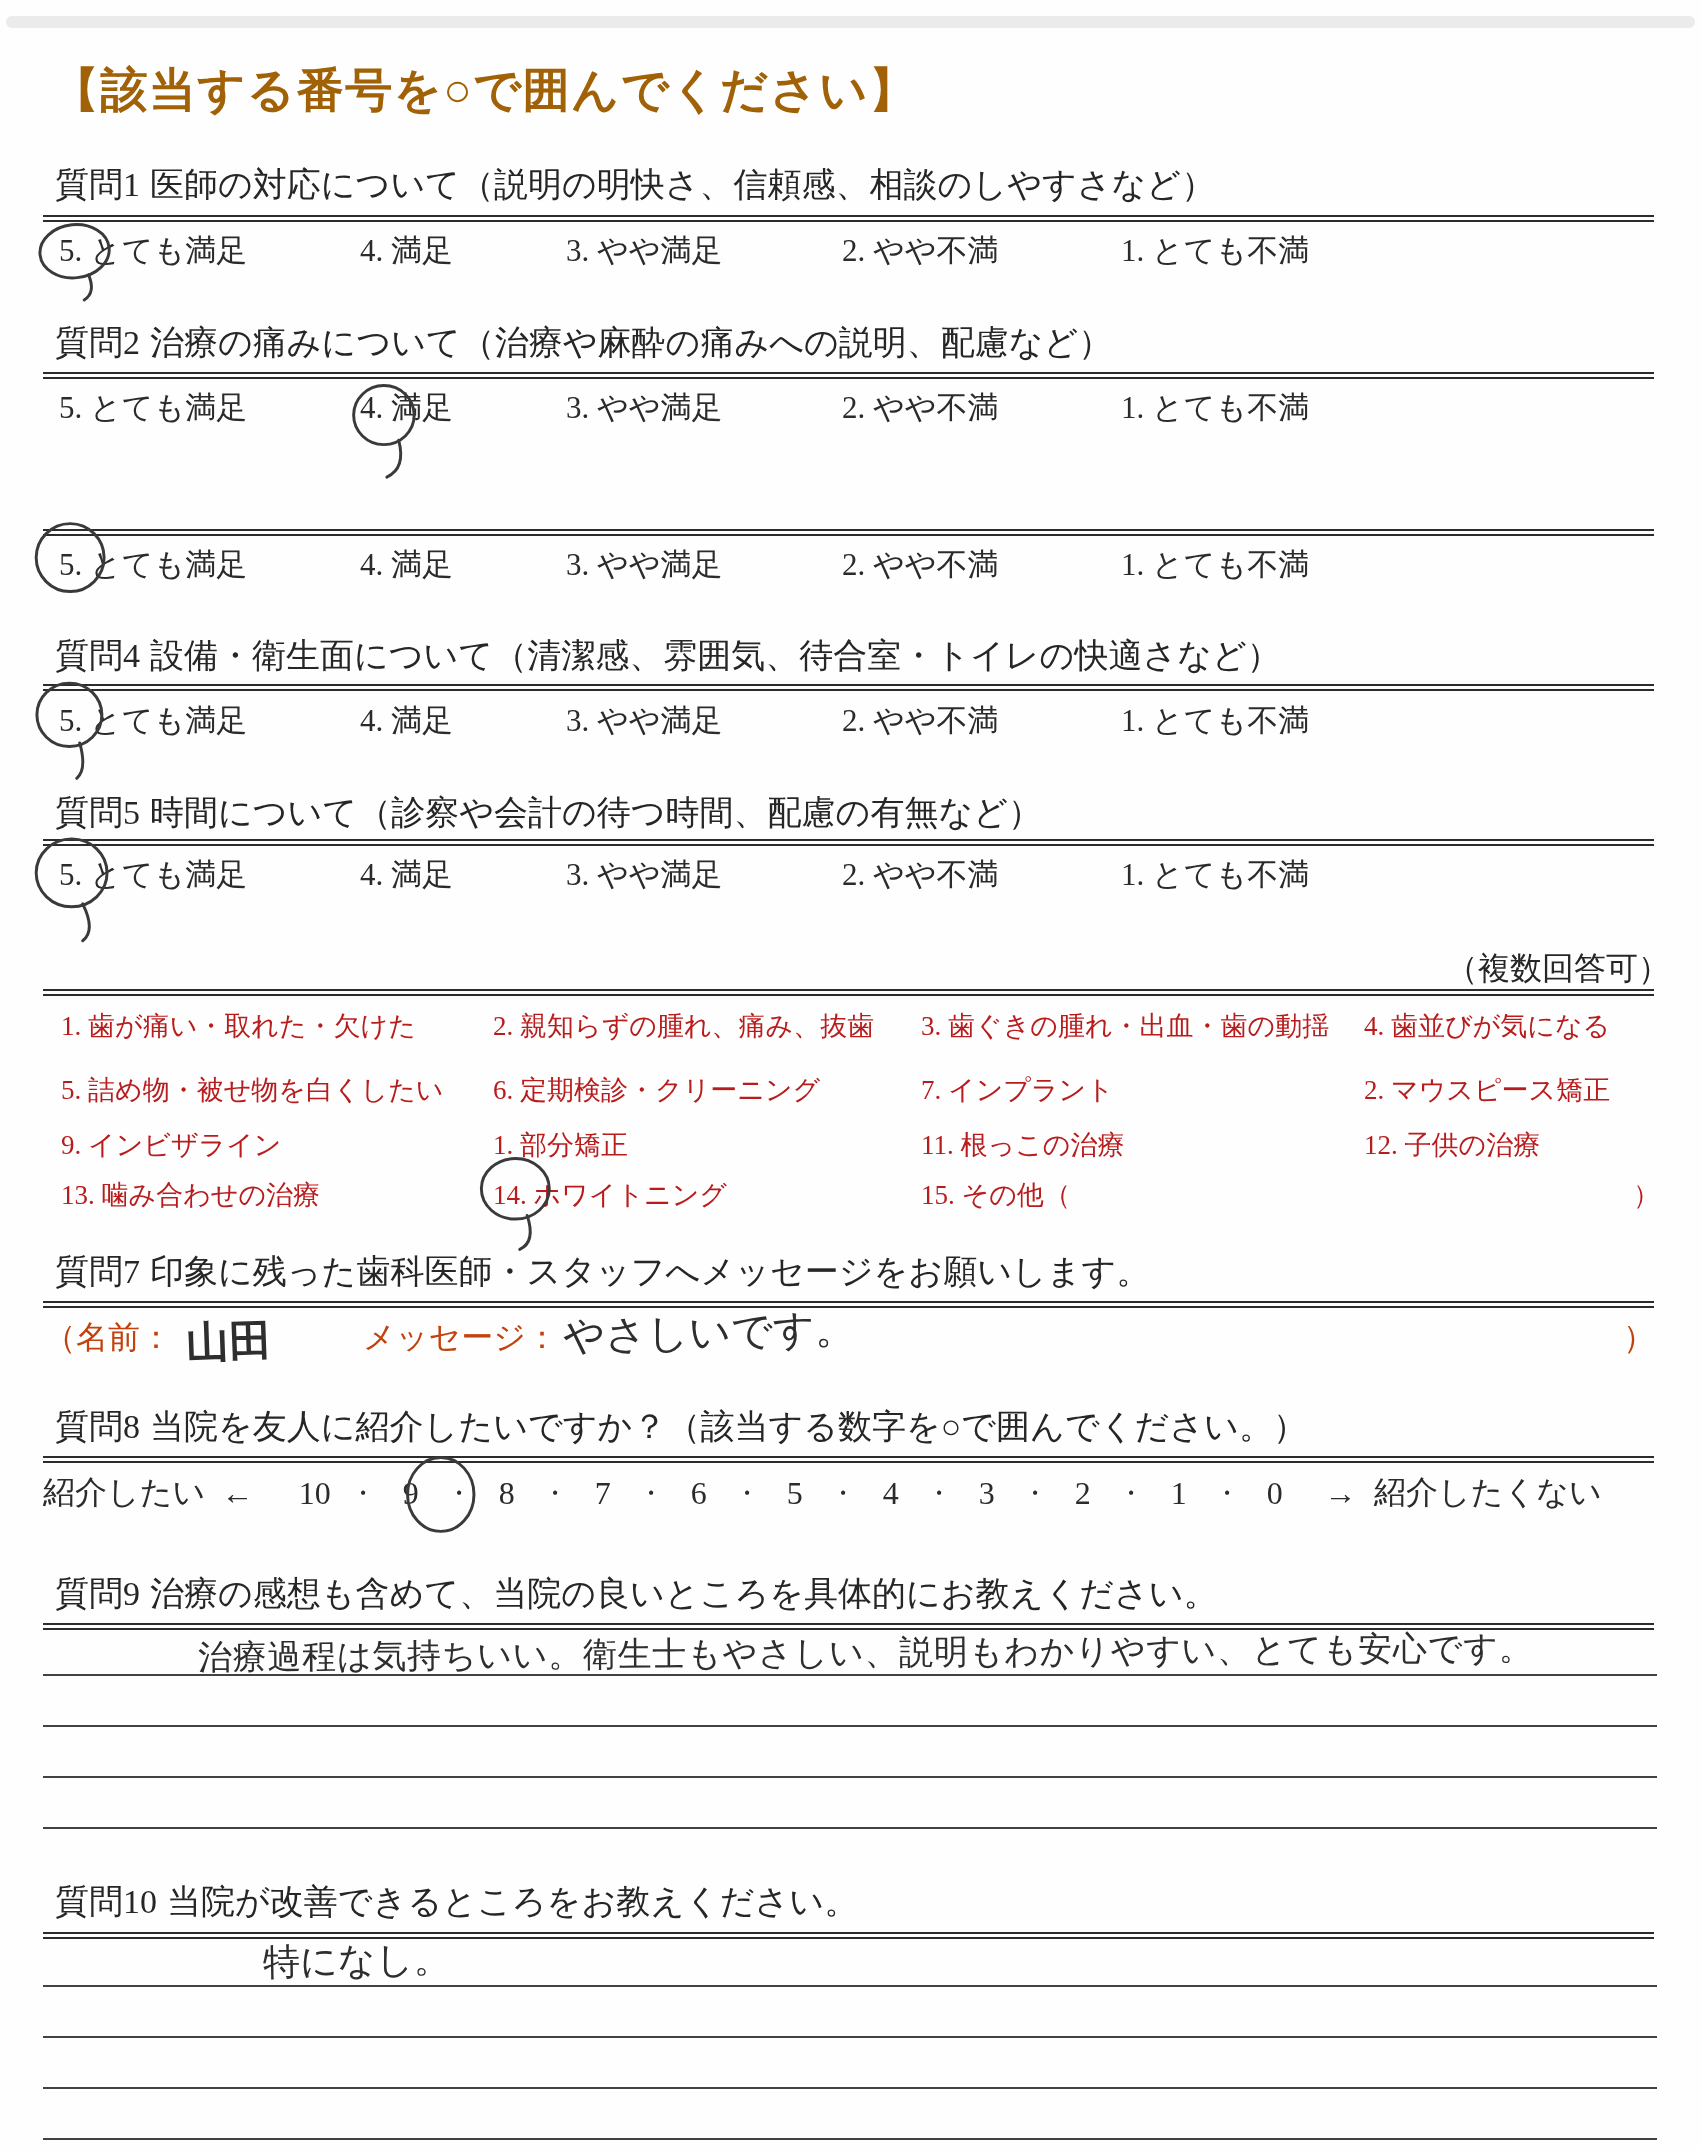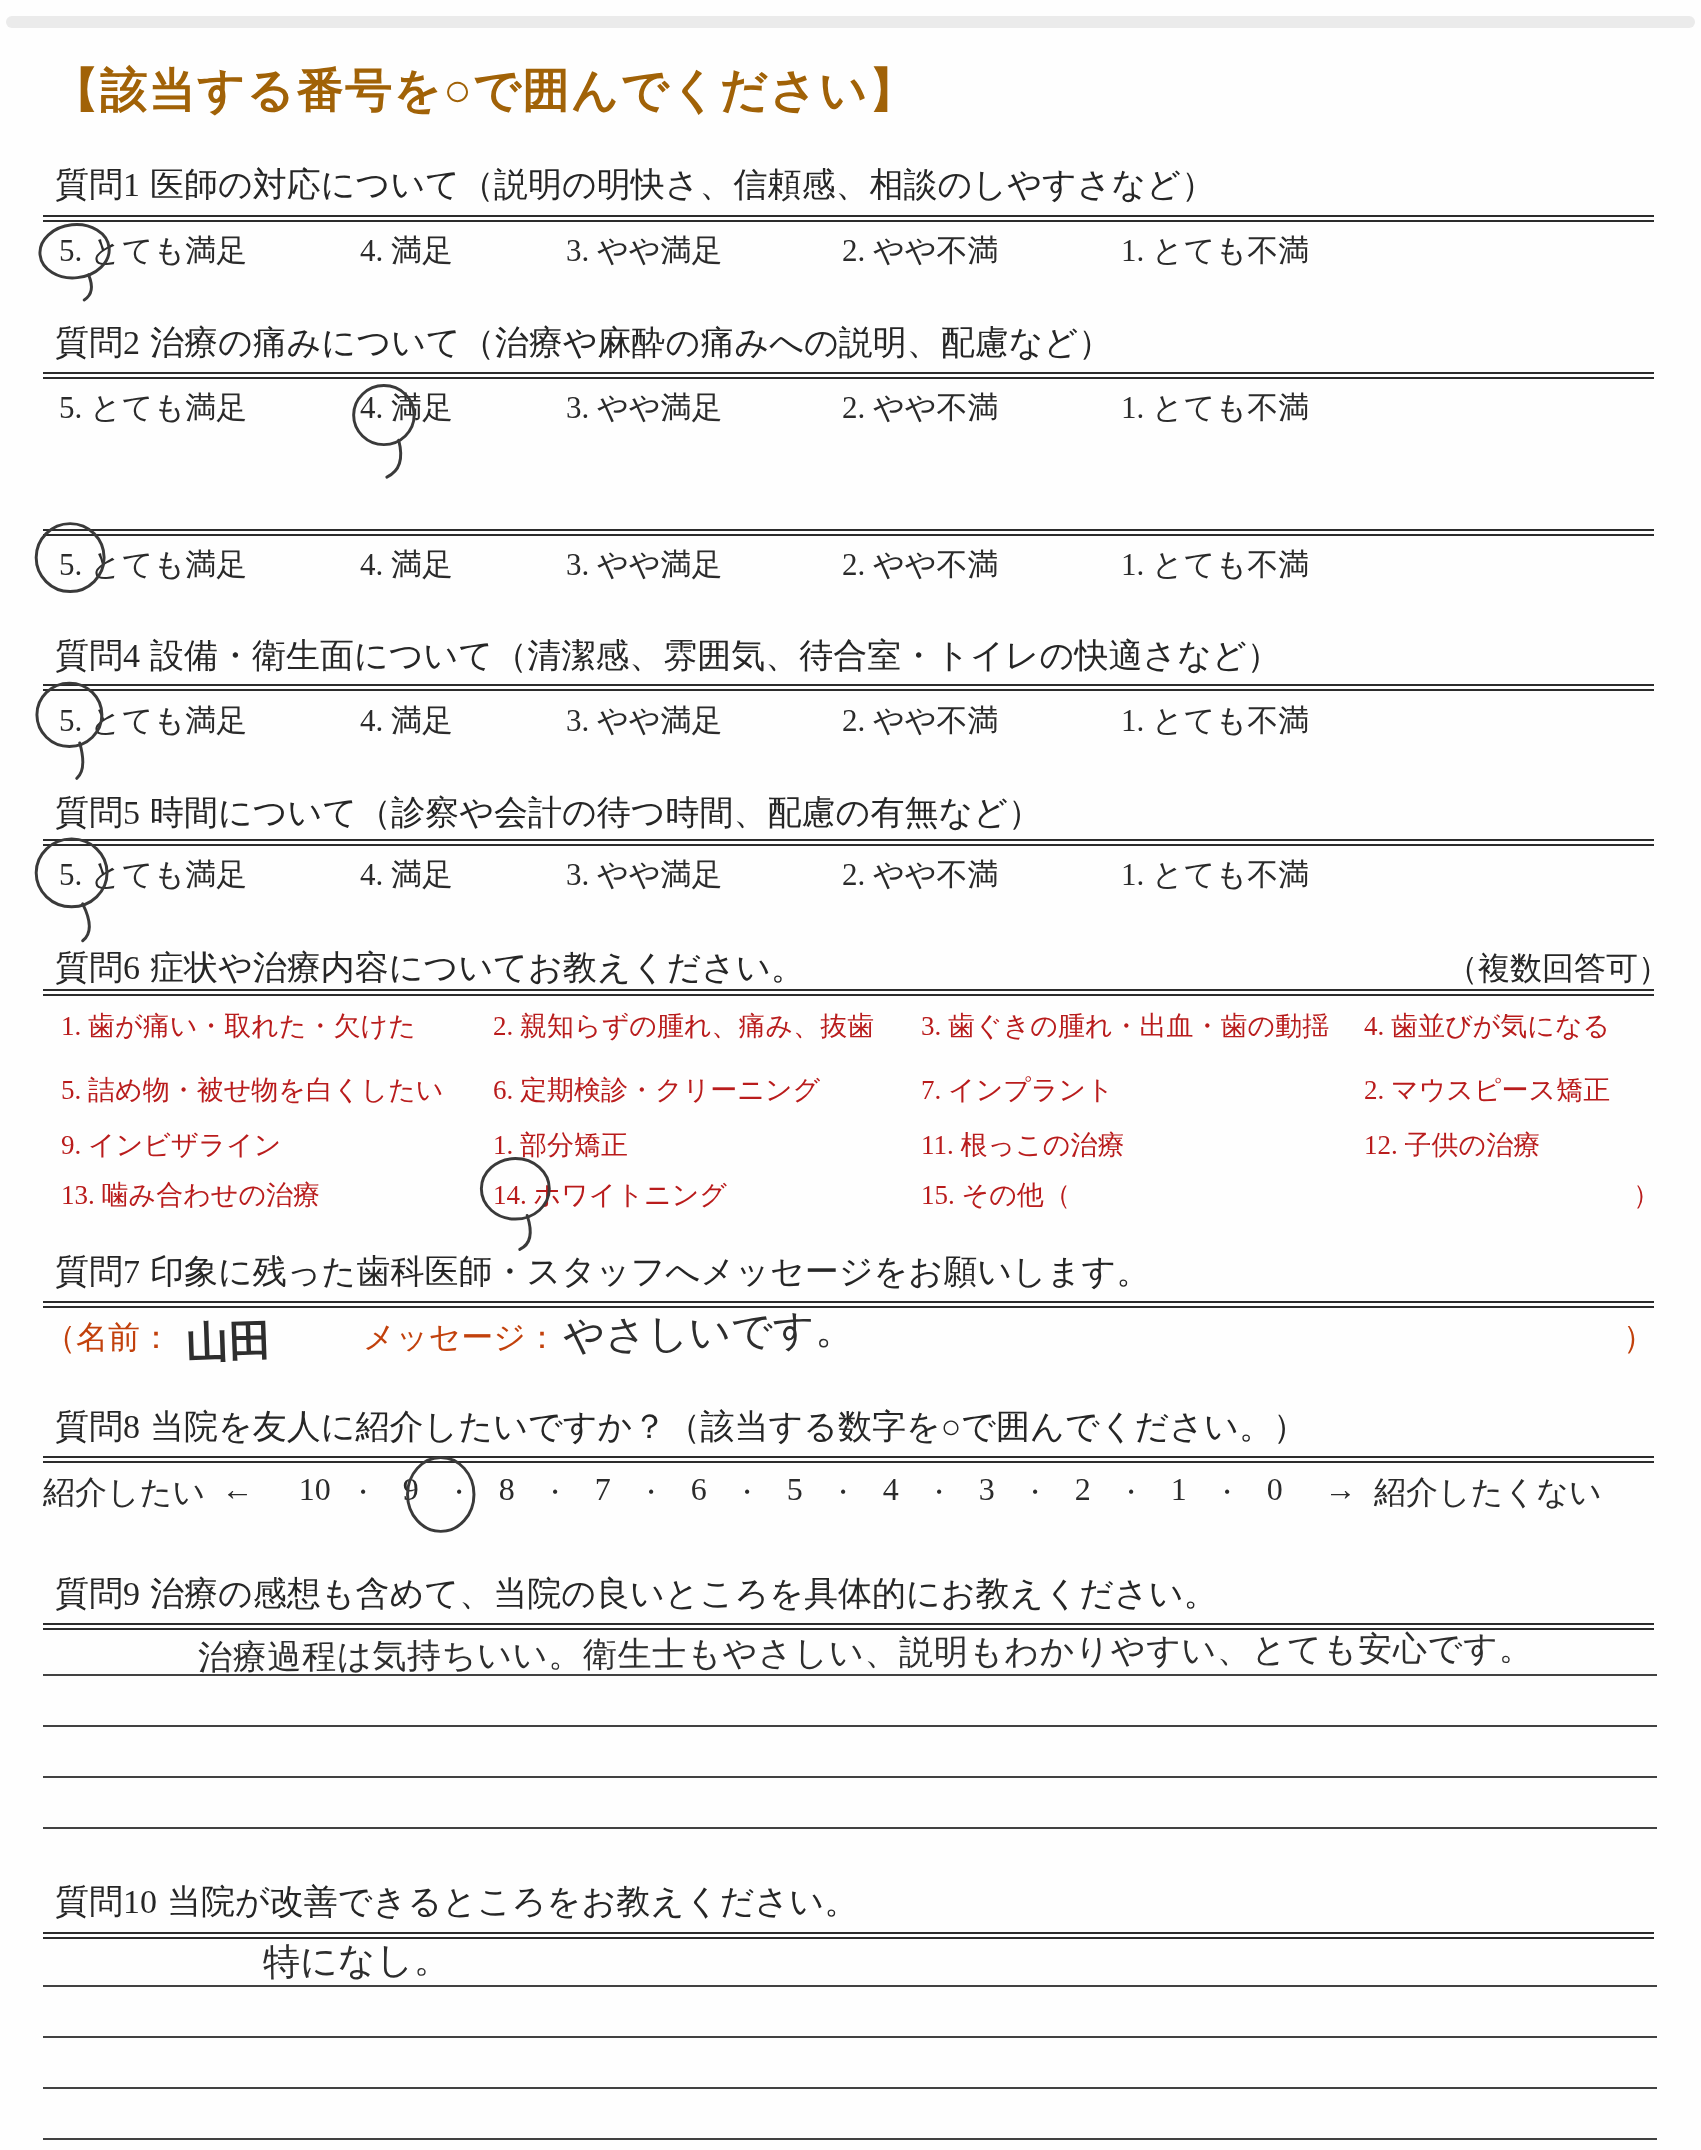--- a/index.html
+++ b/index.html
@@ -26,21 +26,21 @@
   .opt{position:absolute;font-size:31px;color:#2b2b2b;white-space:nowrap;}
   .q6opt{position:absolute;font-size:27px;color:#b91c1c;white-space:nowrap;}
   .q6note{position:absolute;font-size:32px;color:#262626;white-space:nowrap;}
   .formtext{position:absolute;font-size:32px;color:#c2410c;white-space:nowrap;}
   .hand{
     position:absolute;
     font-family:"DejaVu Sans","Liberation Sans",sans-serif;
     color:#2e2e2e;white-space:nowrap;
   }
   .ansline{position:absolute;left:43px;width:1614px;height:2.2px;background:#424242;}
-  .scale-row{position:absolute;left:43px;top:1471px;width:1614px;font-size:32px;color:#2b2b2b;display:flex;align-items:flex-start;}
+  .scale-row{position:absolute;left:43px;top:1471px;width:1614px;font-size:32px;color:#2b2b2b;display:flex;align-items:center;}
   .scale-row .num{display:inline-block;width:49px;text-align:center;}
   .scale-row .dot{display:inline-block;width:47px;text-align:center;font-size:26.6px;line-height:43px;}
   .scale-row .arrowL{margin-left:16px;margin-right:37px;}
   .scale-row .arrowR{margin-left:25px;margin-right:17.7px;}
   #circles{position:absolute;left:0;top:0;pointer-events:none;}
 </style>
 </head>
 <body>
 
 <div id="page">
@@ -93,24 +93,20 @@
     <span>質問5</span>
     <span class="qtitle">時間について（診察や会計の待つ時間、配慮の有無など）</span>
   </div>
   <div class="rule" style="top:839px"></div>
   <span class="opt" style="left:59px;top:854px">5. とても満足</span>
   <span class="opt" style="left:360px;top:854px">4. 満足</span>
   <span class="opt" style="left:566px;top:854px">3. やや満足</span>
   <span class="opt" style="left:842px;top:854px">2. やや不満</span>
   <span class="opt" style="left:1121px;top:854px">1. とても不満</span>
 
-  <div class="qhead" style="top:945px">
-    <span>質問6</span>
-    <span class="qtitle">症状や治療内容についてお教えください。</span>
-  </div>
   <span class="q6note" style="left:1446px;top:947px">（複数回答可）</span>
   <div class="rule" style="top:989px"></div>
   <span class="q6opt" style="left:61px;top:1008px">1. 歯が痛い・取れた・欠けた</span>
   <span class="q6opt" style="left:493px;top:1008px">2. 親知らずの腫れ、痛み、抜歯</span>
   <span class="q6opt" style="left:921px;top:1008px">3. 歯ぐきの腫れ・出血・歯の動揺</span>
   <span class="q6opt" style="left:1364px;top:1008px">4. 歯並びが気になる</span>
   <span class="q6opt" style="left:61px;top:1072px">5. 詰め物・被せ物を白くしたい</span>
   <span class="q6opt" style="left:493px;top:1072px">6. 定期検診・クリーニング</span>
   <span class="q6opt" style="left:921px;top:1072px">7. インプラント</span>
   <span class="q6opt" style="left:1364px;top:1072px">2. マウスピース矯正</span>

